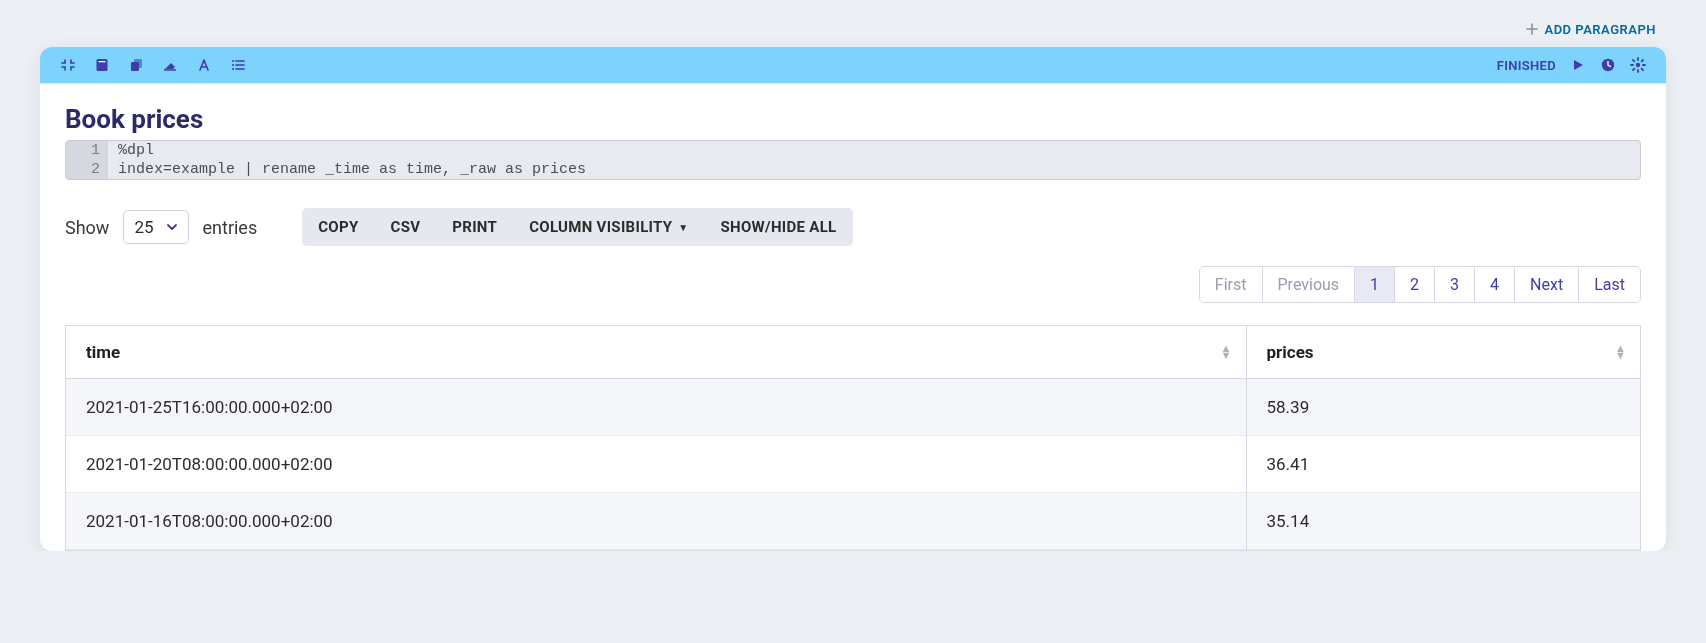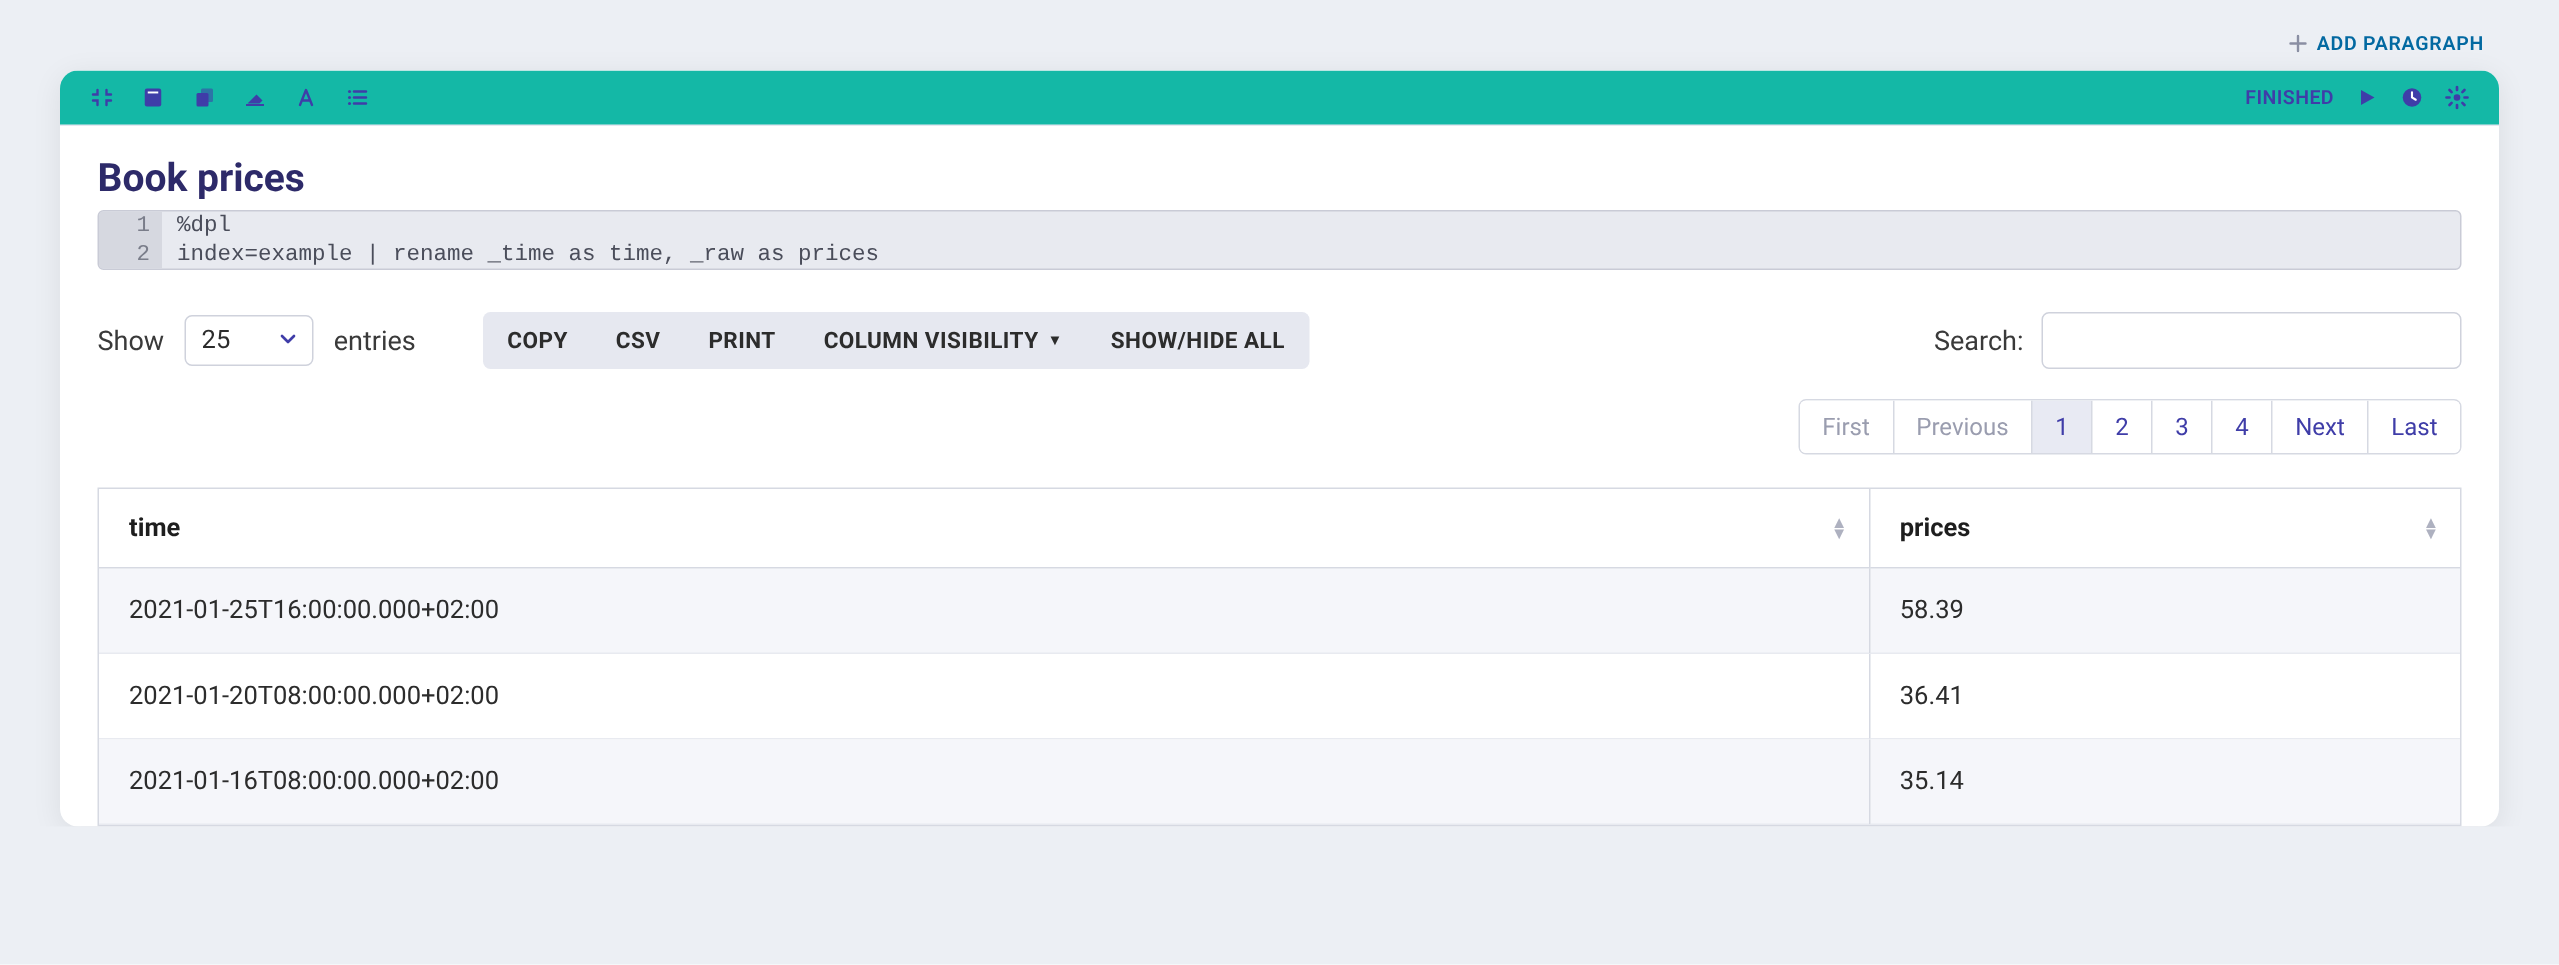--- a/index.html
+++ b/index.html
@@ -25,21 +25,21 @@
     align-items: center;
     gap: 6px;
   }
   .card {
     background: #fff;
     border-radius: 12px;
     box-shadow: 0 4px 20px rgba(0,0,0,0.08);
     overflow: hidden;
   }
   .toolbar {
-    background: #14b8a6;
+    background: #7dd3fc;
     border-bottom: 1px solid #e5e7f0;
     display: flex;
     align-items: center;
     padding: 10px 20px;
   }
   .toolbar-left { display: flex; gap: 18px; align-items: center; }
   .toolbar-right { margin-left: auto; display: flex; gap: 14px; align-items: center; }
   .tool-icon { width: 16px; height: 16px; color: #3f3da8; cursor: pointer; display:inline-flex; align-items:center; justify-content:center; }
   .tool-icon svg { width: 100%; height: 100%; }
   .status-text { color: #3f3da8; font-weight: 600; font-size: 13px; letter-spacing: 0.3px; }
@@ -78,21 +78,21 @@
   .show-label, .entries-label, .search-label {
     color: #3a3a3a;
     font-size: 18px;
   }
   .select-wrap {
     border: 1px solid #cfd2dc;
     border-radius: 5px;
     padding: 6px 10px;
     display: flex;
     align-items: flex-end;
-    gap: 32px;
+    gap: 12px;
     cursor: pointer;
     font-size: 17px;
   }
   .chev-down { color: #3f3da8; }
   .btn-group {
     display: flex;
     background: #e6e8f0;
     border-radius: 5px;
     overflow: hidden;
     margin-left: 31px;
@@ -278,24 +278,20 @@
         <div class="btn">COPY</div>
         <div class="btn">CSV</div>
         <div class="btn">PRINT</div>
         <div class="btn">
           <span>COLUMN VISIBILITY</span>
           <span class="dd-caret">▼</span>
         </div>
         <div class="btn">SHOW/HIDE ALL</div>
       </div>
 
-      <div class="search-wrap">
-        <span class="search-label">Search:</span>
-        <input class="search-input" type="text" value="" style="">
-      </div>
     </div>
 
     <div class="pager-row">
       <div class="pager">
         <div class="pg disabled">First</div>
         <div class="pg disabled">Previous</div>
         <div class="pg active">1</div>
         <div class="pg">2</div>
         <div class="pg">3</div>
         <div class="pg">4</div>

